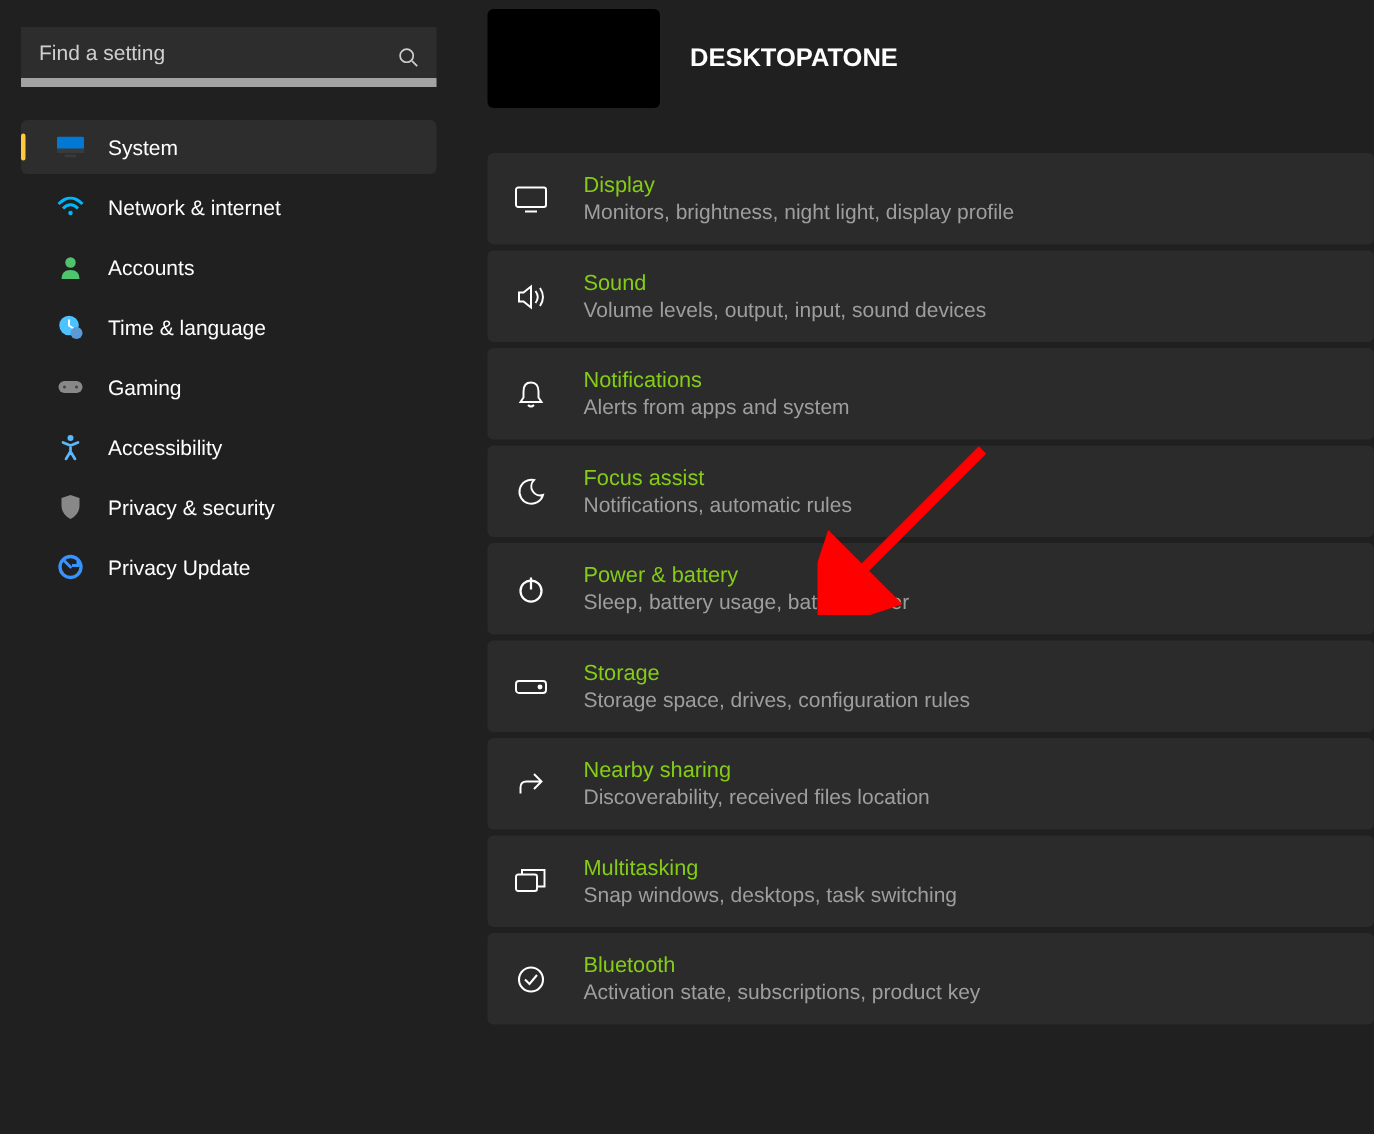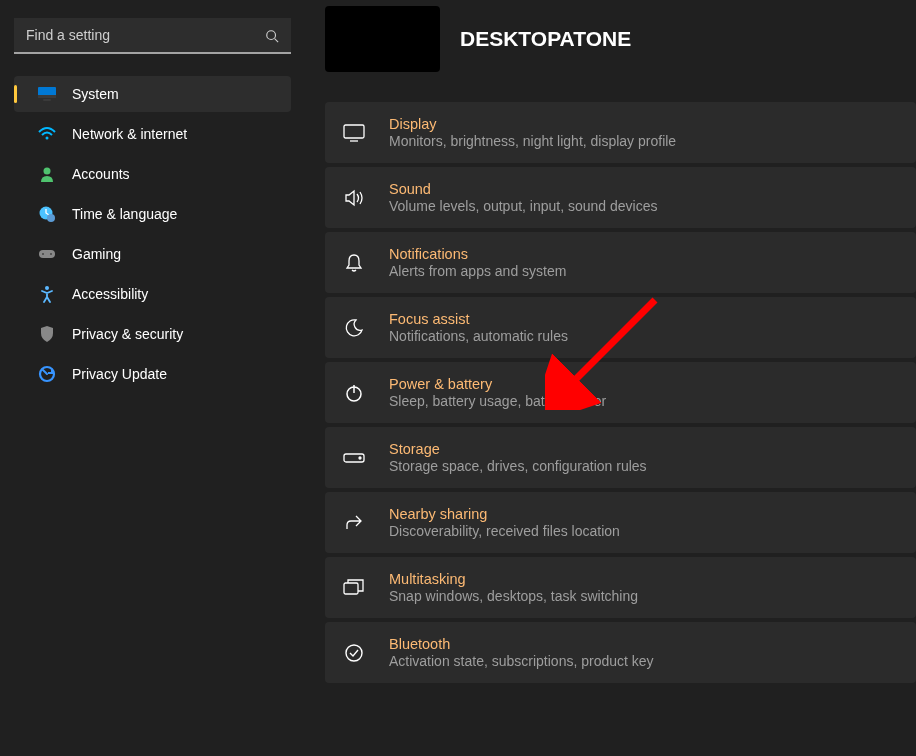--- a/index.html
+++ b/index.html
@@ -22,21 +22,21 @@
       flex-shrink: 0;
     }
     .search-wrap {
       position: relative;
       margin-bottom: 22px;
     }
     .search-input {
       width: 100%;
       background: #2d2d2d;
       border: none;
-      border-bottom: 2px solid #a3a3a3;
+      border-bottom: 6px solid #a3a3a3;
       padding: 9px 36px 9px 12px;
       color: #bef264;
       font-size: 14px;
       outline: none;
     }
     .search-input::placeholder {
       color: #cfcfcf;
     }
     .search-icon {
       position: absolute;
@@ -95,21 +95,21 @@
       gap: 20px;
       margin-bottom: 30px;
     }
     .pc-thumb {
       width: 115px;
       height: 66px;
       background: #000000;
       border-radius: 4px;
     }
     .pc-name {
-      font-size: 21px;
+      font-size: 17px;
       font-weight: 600;
     }
     .settings-list {
       display: flex;
       flex-direction: column;
       gap: 4px;
     }
     .setting-item {
       background: #2b2b2b;
       display: flex;
@@ -127,21 +127,21 @@
       justify-content: center;
       flex-shrink: 0;
     }
     .setting-text {
       display: flex;
       flex-direction: column;
       gap: 1px;
     }
     .setting-title {
       font-size: 14.5px;
-      color: #fdba74;
+      color: #84cc16;
     }
     .setting-sub {
       font-size: 14px;
       color: #9e9e9e;
     }
     .arrow-annotation {
       position: absolute;
       pointer-events: none;
     }
     svg { display: block; }

